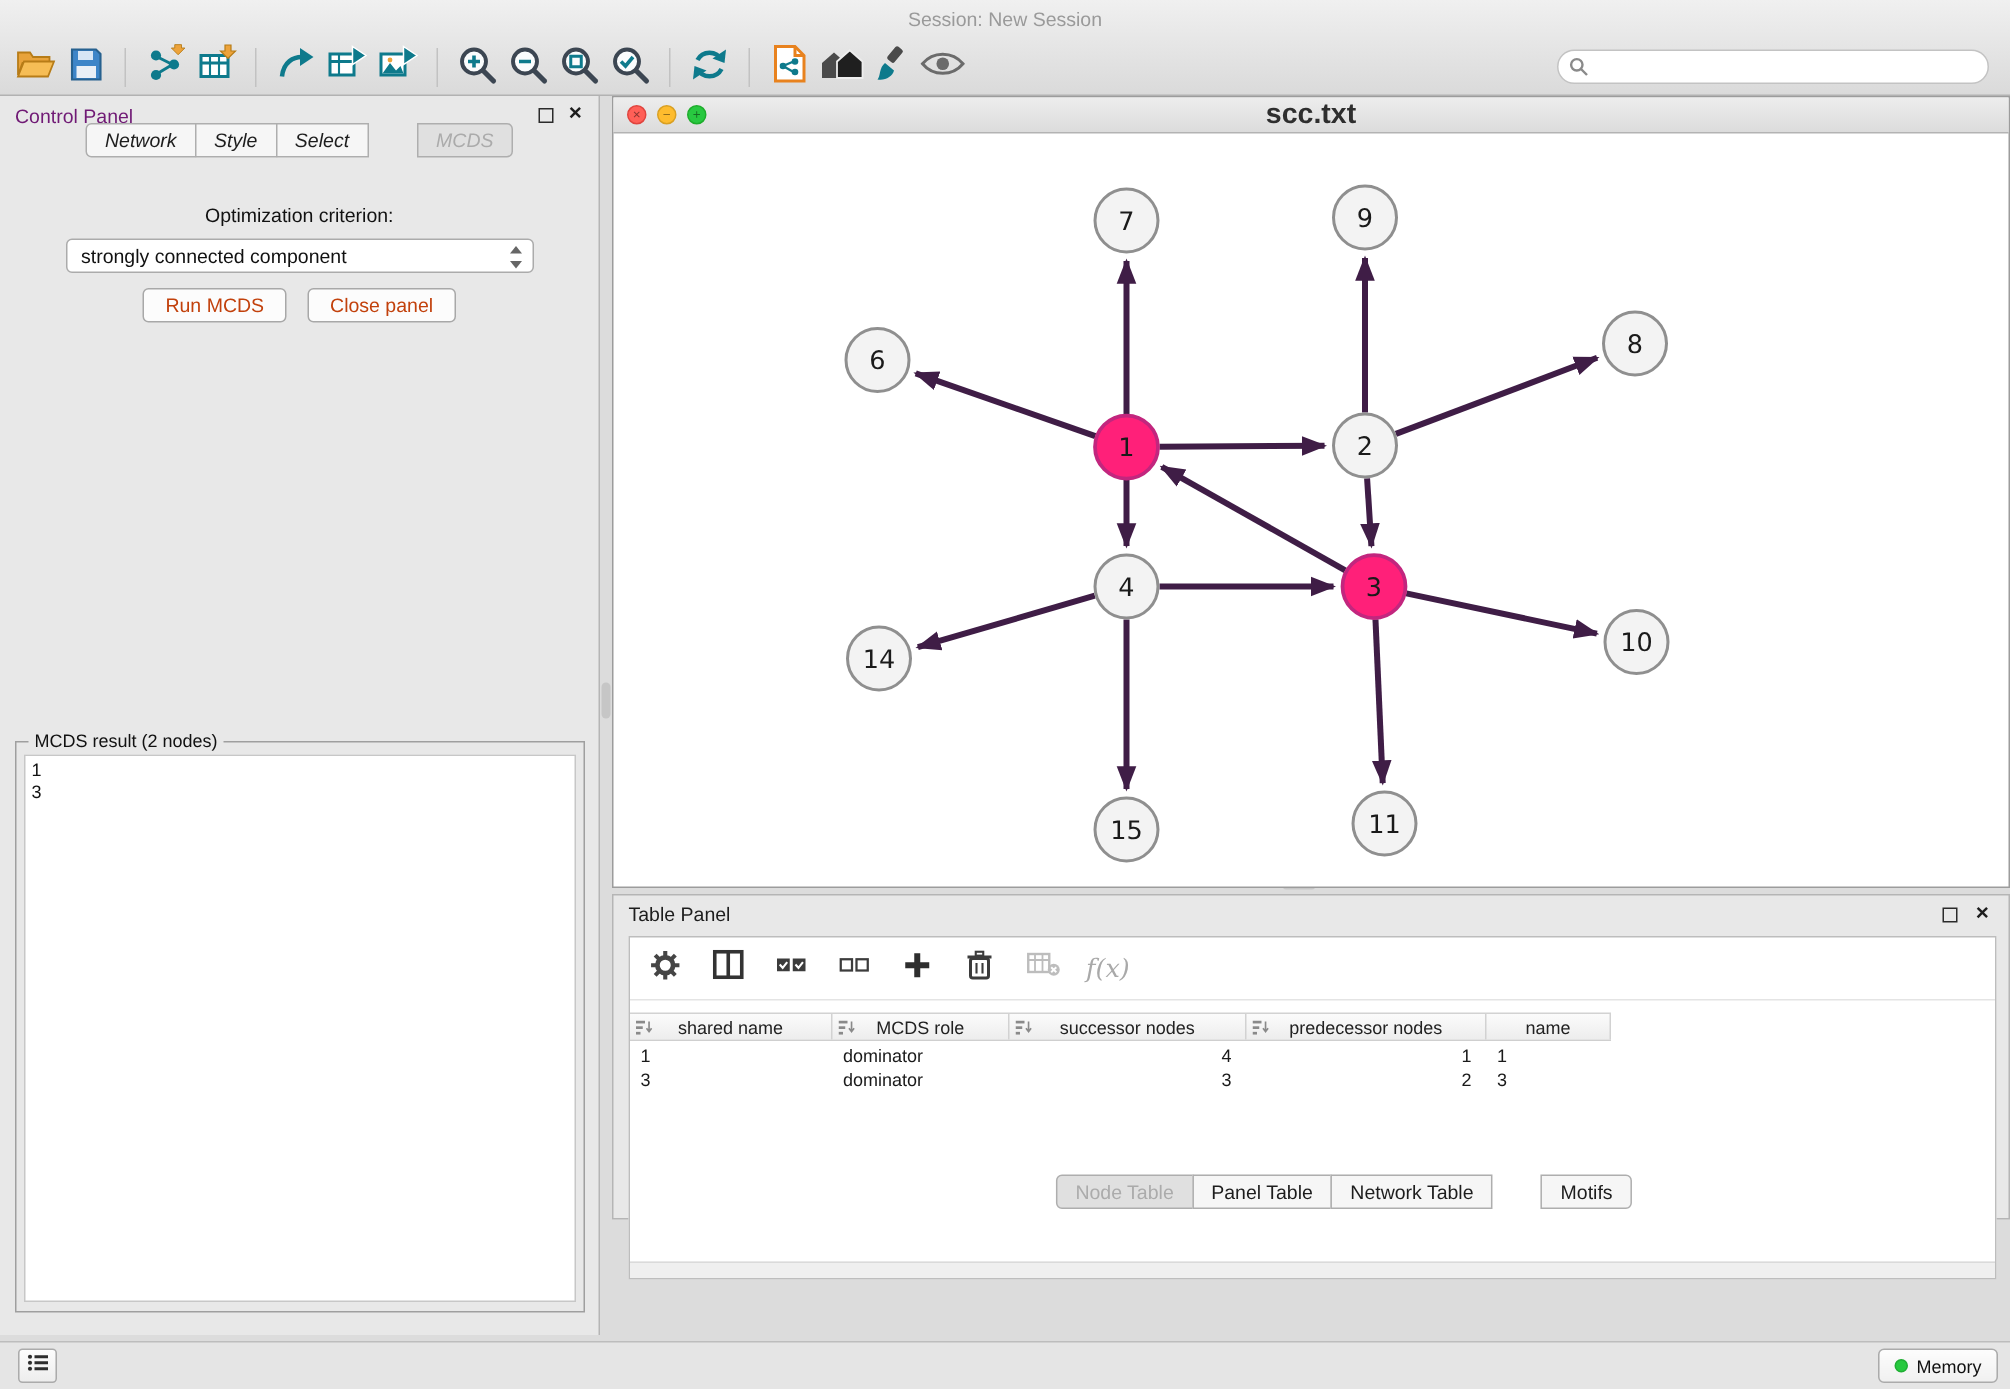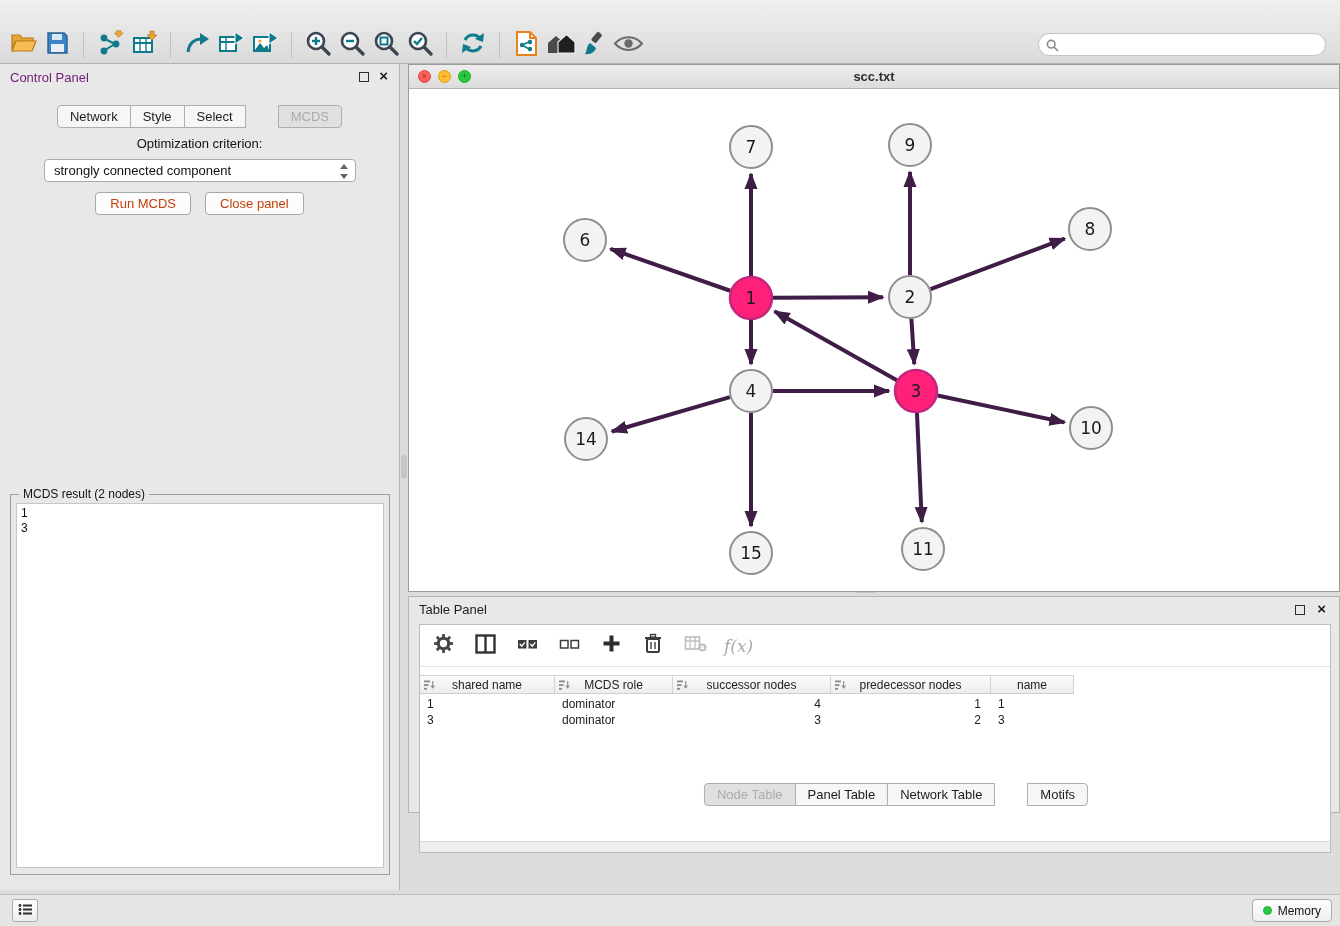--- a/index.html
+++ b/index.html
@@ -30,21 +30,21 @@
   .panel-float-btn { width:10px; height:10px; border:1.5px solid #2b2b2b; display:inline-block; }
   .panel-close-btn { font-size:15px; font-weight:bold; color:#1d1d1d; line-height:12px; }
   #cp-float { right:30px; top:8px; }
   #cp-close { right:11px; top:6px; }
   .tabbar { display:flex; justify-content:center; }
   .tab { font-size:13px; color:#1d1d1d; background:#f6f6f6; border:1px solid #aeaeae;
     padding:3px 12px; margin-left:-1px; white-space:nowrap; }
   .tab:first-child { border-radius:4px 0 0 4px; margin-left:0; }
   .tab:last-child { border-radius:0 4px 4px 0;margin-left:32px; }
   .tab.active { background:#e0e0e0; color:#ababab; }
-  #cp-tabs { left:0; top:41px; width:100%; }
+  #cp-tabs { left:0; top:18px; width:100%;font-style:italic; }
   #opt-label { left:0; top:72px; width:100%; text-align:center; font-size:13px; color:#111; }
   #criterion-select { left:44px; top:95px; width:312px; height:23px; background:#fff;
     border:1px solid #ababab; border-radius:4px; font-size:13px; color:#111;
     display:flex; align-items:center; padding-left:9px; }
   #criterion-stepper { position:absolute; right:4px; top:2px; }
   #cp-buttons { left:0; top:128px; width:100%; display:flex; justify-content:center; gap:14px; }
   .cp-btn { background:#fcfcfc; border:1px solid #a8a8a8; border-radius:4px;
     font-size:13px; color:#c2410c; padding:3px 14px; }
   #result-group { left:10px; top:430px; width:380px; height:381px; border:1px solid #9f9f9f; }
   #result-title { position:absolute; left:8px; top:-8px; background:#e8e8e8; padding:0 4px;
@@ -55,21 +55,21 @@
 
   
   #network-window { left:408px; top:64px; width:932px; height:528px; background:#fff;
     border:1px solid #9c9c9c; }
   #nw-titlebar { left:0; top:0; width:100%; height:24px;
     background:linear-gradient(#ededed,#dcdcdc); border-bottom:1px solid #b3b3b3; }
   .traffic { width:13px; height:13px; border-radius:50%; display:flex; align-items:center;
     justify-content:center; font-size:9px; line-height:9px; color:rgba(0,0,0,0.45); }
   #traffic-lights { left:9px; top:5px; display:flex; gap:7px; }
   #nw-title { left:0; top:0; width:100%; height:28px; line-height:24px; text-align:center;
-    font-size:13px; font-weight:bold; color:#2e2e2e; }
+    font-size:19px; font-weight:bold; color:#2e2e2e; }
   #graph-svg { position:absolute; left:0; top:24px; }
   #splitter-handle-left { left:401px; top:455px; width:6px; height:24px; background:#c6c6c6;
     border-radius:3px; }
   #splitter-handle-bottom { left:855px; top:588px; width:22px; height:5px; background:#c6c6c6;
     border-radius:3px; }
 
   
   #table-panel { left:408px; top:596px; width:932px; height:217px; background:#e8e8e8;
     border:1px solid #b5b5b5; }
   #tp-title { left:10px; top:5px; font-size:13px; color:#1d1d1d; }
@@ -106,20 +106,21 @@
     border:1px solid #ababab; border-radius:4px; display:flex; align-items:center;
     padding:0 10px; gap:6px; font-size:12px; color:#111; }
   #memory-dot { width:9px; height:9px; border-radius:50%; background:#27c93f; border:1px solid #1fae33; }
 </style>
 </head>
 <body>
 
 <div id="app">
 
   <div id="header" class="abs">
+    <div id="window-title" class="abs">Session: New Session</div>
 
     <div id="main-toolbar" class="abs">
       <div class="tb-btn">
         <span><svg width="27" height="24" viewBox="0 0 27 24">
               <path d="M2 4 h8 l2 3 h11 v4 H5 L2 19 Z" fill="#e8a33b" stroke="#b77c17" stroke-width="1.2"></path>
               <path d="M6 10 h20 l-4 10 H2 Z" fill="#f6bd55" stroke="#b77c17" stroke-width="1.2"></path>
             </svg></span>
       </div>
       <div class="tb-btn">
         <span><svg width="23" height="24" viewBox="0 0 23 24">

